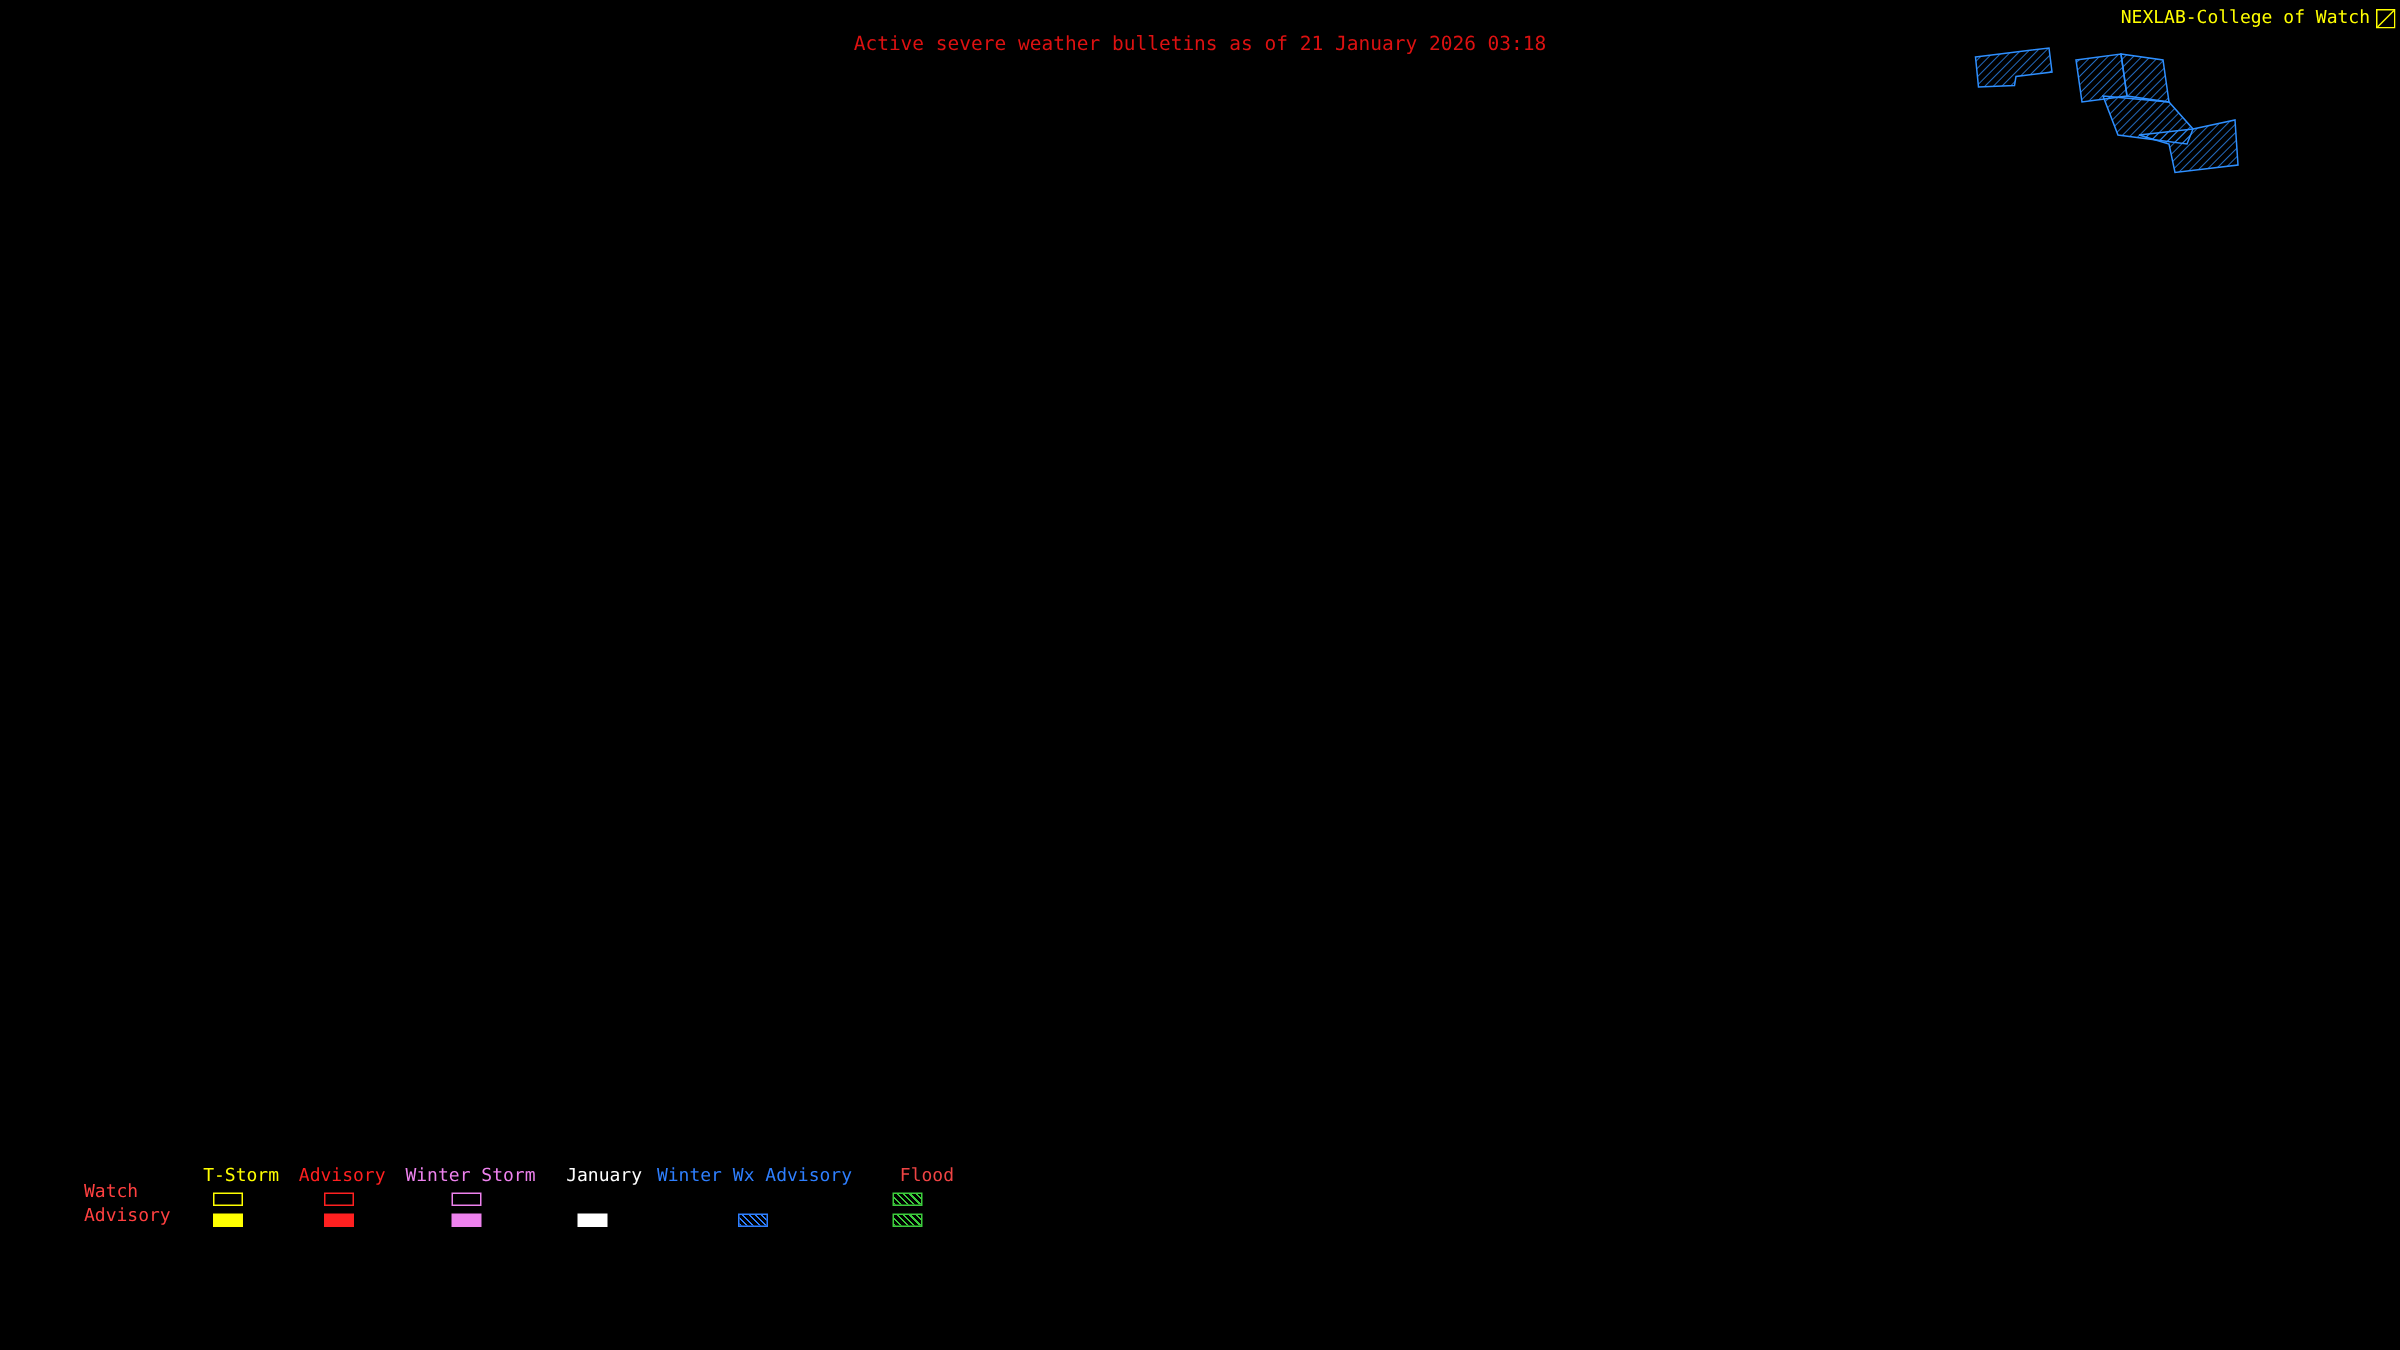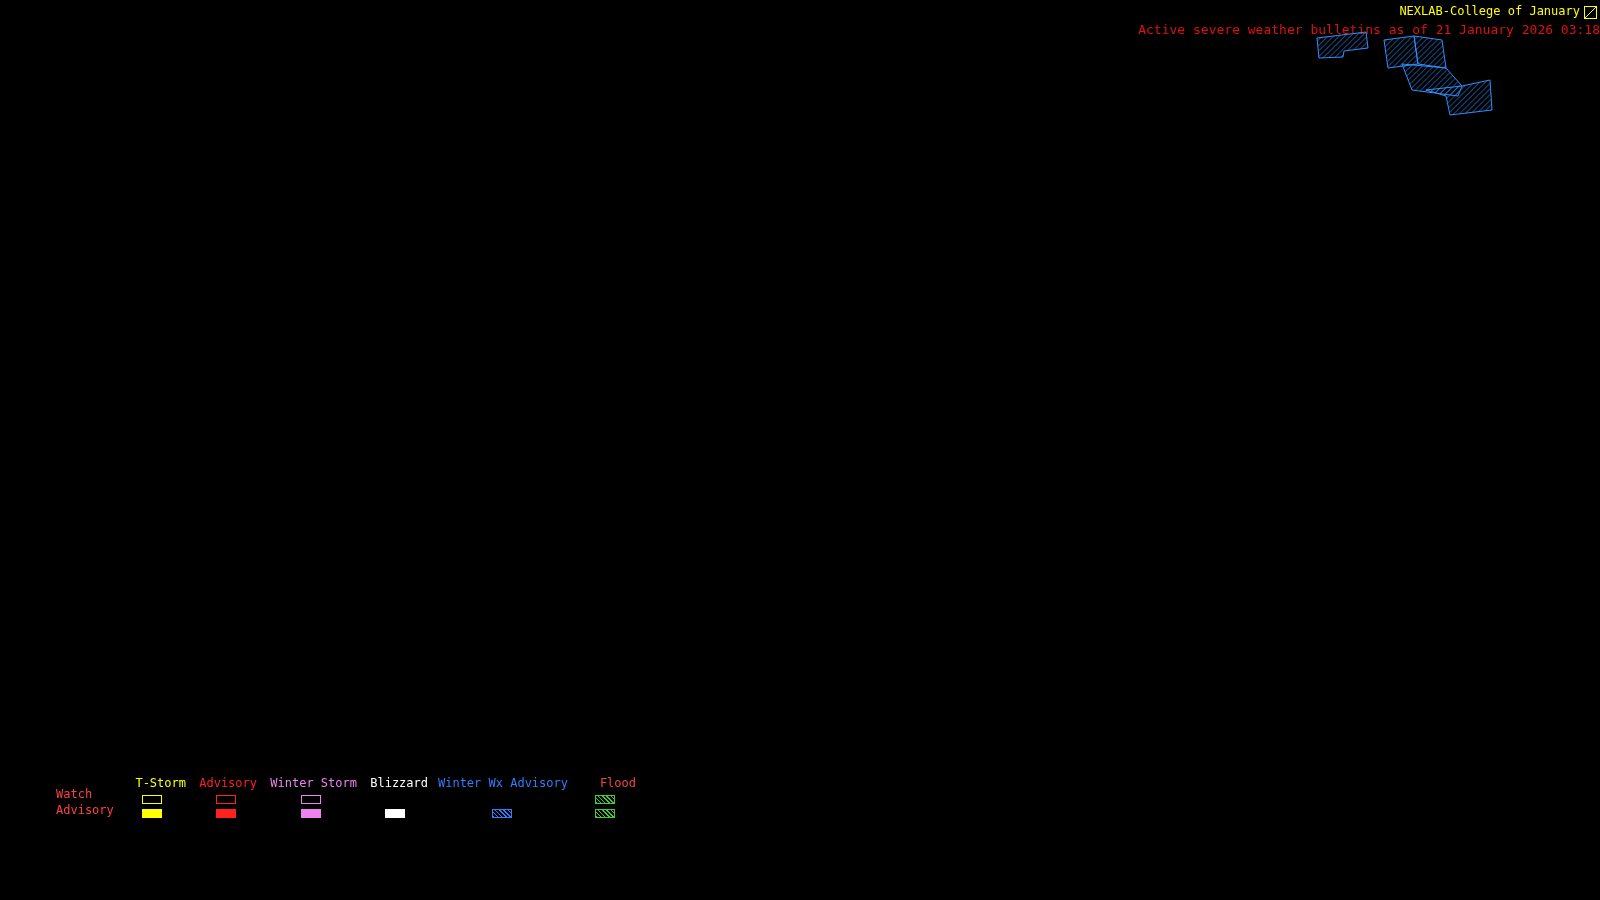--- a/index.html
+++ b/index.html
@@ -5,21 +5,21 @@
   html,body{margin:0;padding:0;}
   body{
     width:1600px;height:900px;position:relative;overflow:hidden;
     background:#000;
     font-family:"DejaVu Sans Mono","Liberation Mono",monospace;
   }
   .abs{position:absolute;}
 
   
   #map-title{
-    left:0;right:0;top:22px;text-align:right;
+    left:0;right:0;top:22px;text-align:center;
     font-size:13px;letter-spacing:0px;
   }
   #branding{
     top:4px;right:20px;font-size:12px;
   }
   #brand-logo{top:4px;right:3px;width:13px;height:13px;}
 
   
   #map-canvas{left:0;top:0;width:1600px;height:900px;}
 
@@ -37,21 +37,21 @@
     border:1px solid var(--c);
     background-image:repeating-linear-gradient(45deg,var(--c) 0 1px,transparent 1px 3px);
   }
   .swatch.none{visibility:hidden;}
 </style>
 </head>
 <body>
 
 <div class="abs" id="map-title" style="color: rgb(221, 17, 17);">Active severe weather bulletins as of 21 January 2026 03:18</div>
 
-<div class="abs" id="branding" style="color: rgb(255, 255, 0);">NEXLAB-College of January</div>
+<div class="abs" id="branding" style="color: rgb(255, 255, 0);">NEXLAB-College of Watch</div>
 <div class="abs" id="brand-logo">
   <svg width="13" height="13" viewBox="0 0 13 13">
     <rect x="0.5" y="0.5" width="12" height="12" fill="none" stroke="#ffff00" stroke-width="1"></rect>
     <line x1="1" y1="12" x2="12" y2="1" stroke="#ffff00" stroke-width="1"></line>
   </svg>
 </div>
 
 <svg class="abs" id="map-canvas" viewBox="0 0 1600 900" width="1600" height="900">
   <defs>
     <pattern id="hatchBlue" patternUnits="userSpaceOnUse" width="4" height="4" patternTransform="rotate(45)">
@@ -82,21 +82,21 @@
   <span class="swatch solid" style="--c: #ff2020;"></span>
 </div>
 
 <div class="abs legend-col" style="left:265px;width:92px;">
   <span class="hdr" style="color: rgb(238, 130, 238);">Winter Storm</span>
   <span class="swatch outline" style="--c: #ee82ee;"></span>
   <span class="swatch solid" style="--c: #ee82ee;"></span>
 </div>
 
 <div class="abs legend-col" style="left:362px;width:66px;">
-  <span class="hdr" style="color: rgb(255, 255, 255);">Blizzard</span>
+  <span class="hdr" style="color: rgb(255, 255, 255);">January</span>
   <span class="swatch none" style="--c: #ffffff;"></span>
   <span class="swatch solid" style="--c: #ffffff;"></span>
 </div>
 
 <div class="abs legend-col" style="left:436px;width:132px;">
   <span class="hdr" style="color: rgb(46, 127, 255);">Winter Wx Advisory</span>
   <span class="swatch none" style="--c: #2e7fff;"></span>
   <span class="swatch hatch" style="--c: #2e7fff;"></span>
 </div>
 

